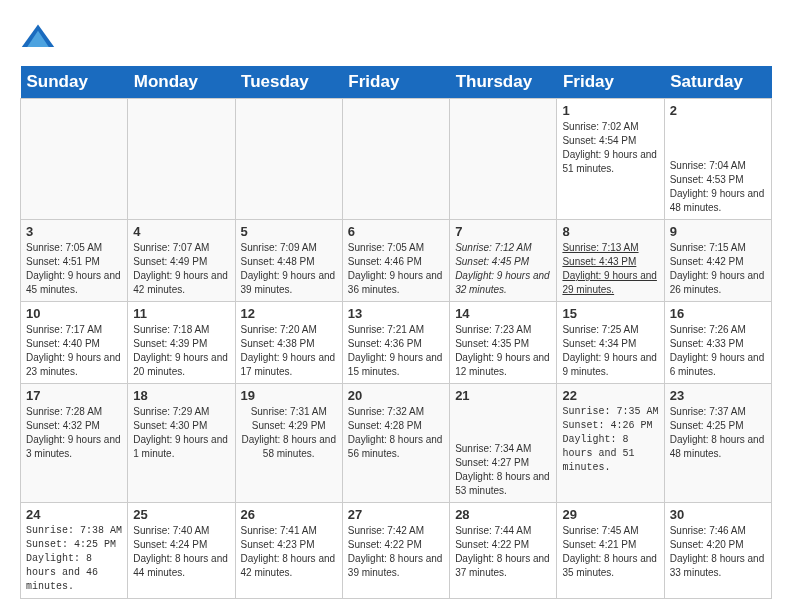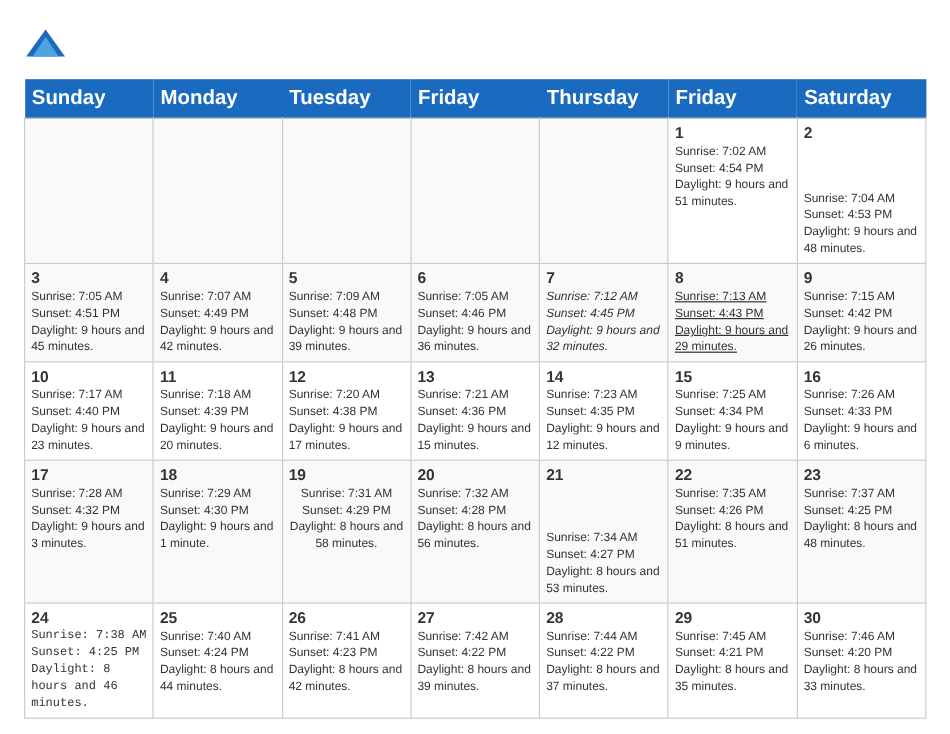--- a/index.html
+++ b/index.html
@@ -190,21 +190,21 @@
 Daylight: 8 hours and 56 minutes.</div>
           </td>
           <td class="shaded">
             <span class="day-num">21</span>
             <div class="day-info" style="white-space: pre-line; margin-top: 39px;">Sunrise: 7:34 AM
 Sunset: 4:27 PM
 Daylight: 8 hours and 53 minutes.</div>
           </td>
           <td class="shaded">
             <span class="day-num">22</span>
-            <div class="day-info" style="white-space: pre-line;">Sunrise: 7:35 AM
+            <div class="day-info" style="white-space: pre-line; font-family: Liberation Mono, monospace;">Sunrise: 7:35 AM
 Sunset: 4:26 PM
 Daylight: 8 hours and 51 minutes.</div>
           </td>
           <td class="shaded">
             <span class="day-num">23</span>
             <div class="day-info" style="white-space: pre-line;">Sunrise: 7:37 AM
 Sunset: 4:25 PM
 Daylight: 8 hours and 48 minutes.</div>
           </td>
         </tr>

